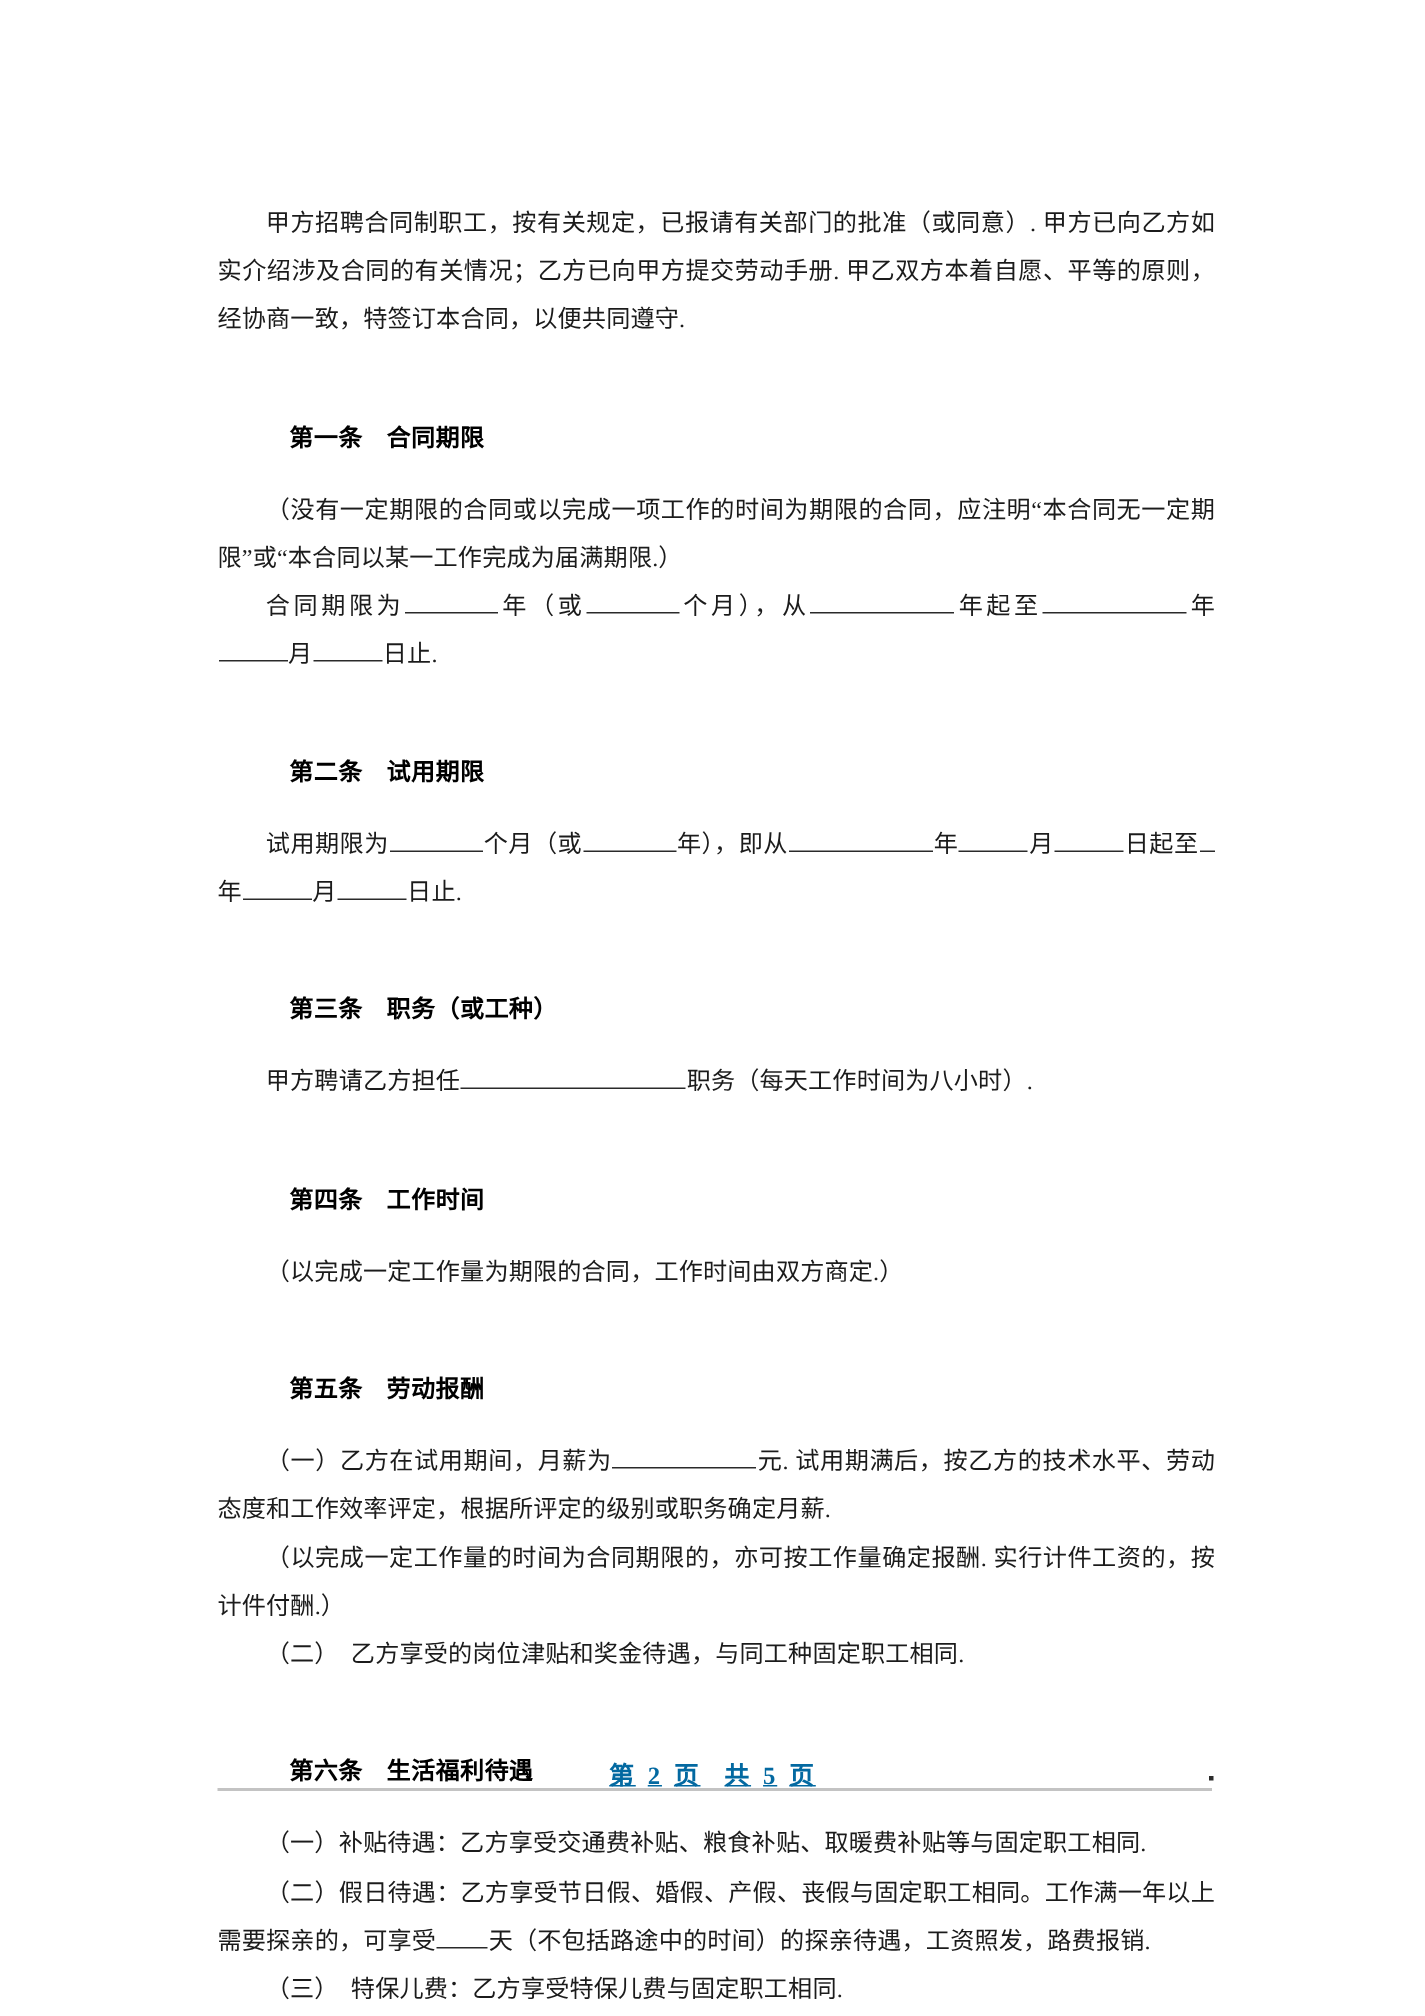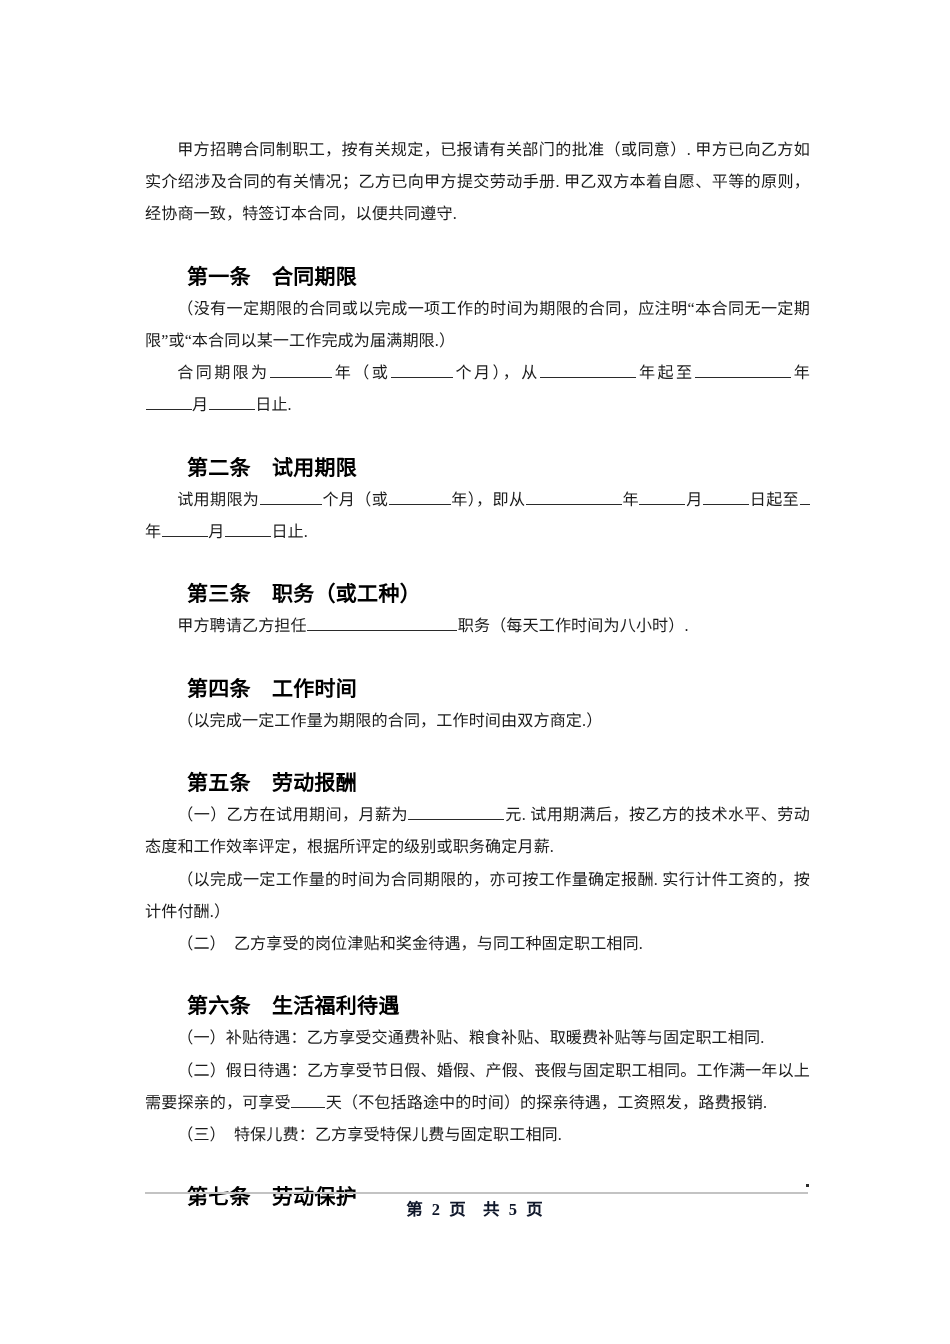--- a/index.html
+++ b/index.html
@@ -45,24 +45,24 @@
     color: #1b1b1b;
   }
 
   p.indent {
     text-indent: 2em;
   }
 
   
   .article-head {
     font-weight: bold;
-    font-size: 21px;
+    font-size: 16px;
     line-height: 32.2px;
     text-indent: 2em;
-    margin: 0;
+    margin: 16px;
     color: #000000;
     letter-spacing: 0.3px;
   }
 
   .head-gap {
     display: inline-block;
     width: 1em;
   }
 
   .spacer-lg { height: 30px; }
@@ -97,28 +97,29 @@
     left: 806px;
     top: 1184px;
     width: 3px;
     height: 3px;
     background: #2b2b2b;
   }
 
   .footer-pageinfo {
     position: absolute;
     left: 0;
-    top: 1196px;
+    top: 1170px;
     width: 950px;
     text-align: center;
     font-size: 16.5px;
     font-weight: bold;
     letter-spacing: 1.2px;
-    color: #0f172a;
+    color: #0369a1;
     font-family: "Liberation Serif", "DejaVu Serif", serif;
+    text-decoration: underline;
   }
   .footer-pageinfo .gap { display: inline-block; width: 8px; }
 </style>
 </head>
 <body>
 
 <div class="page">
 
   <div class="content">
 

